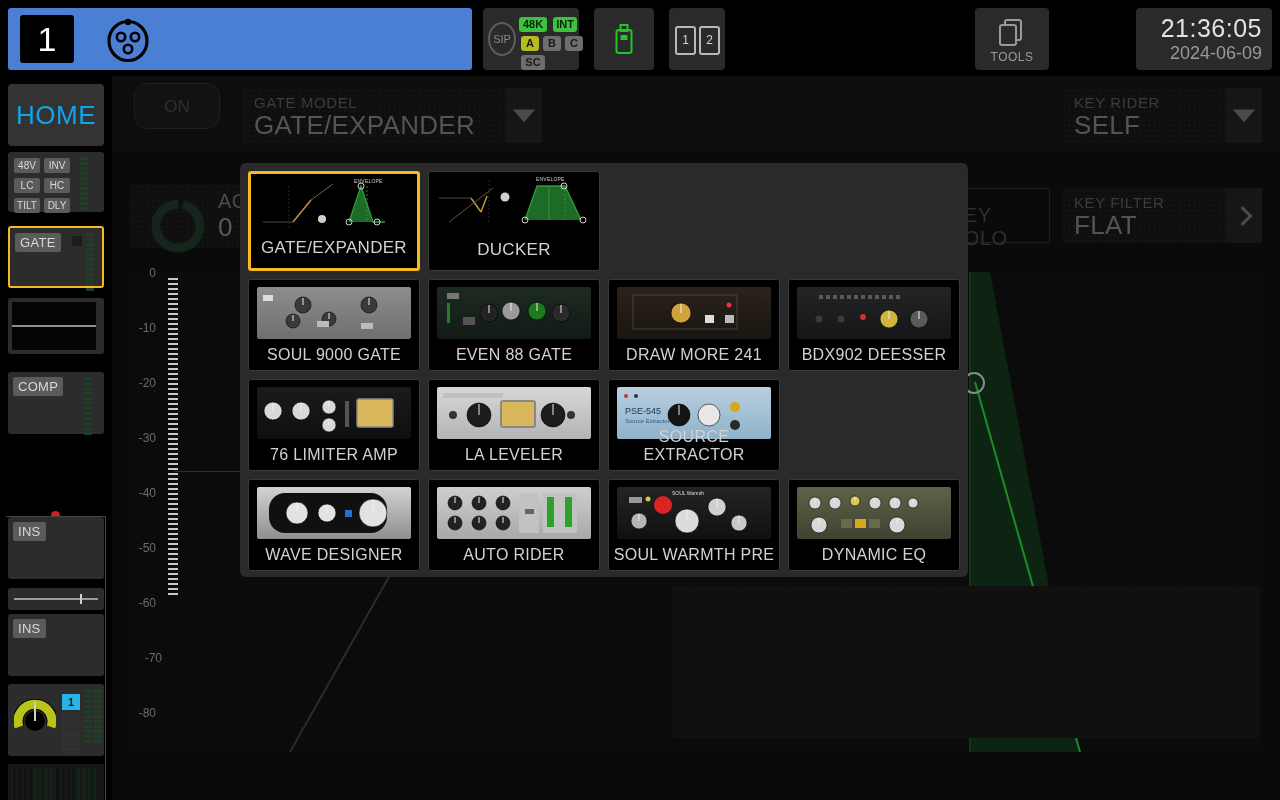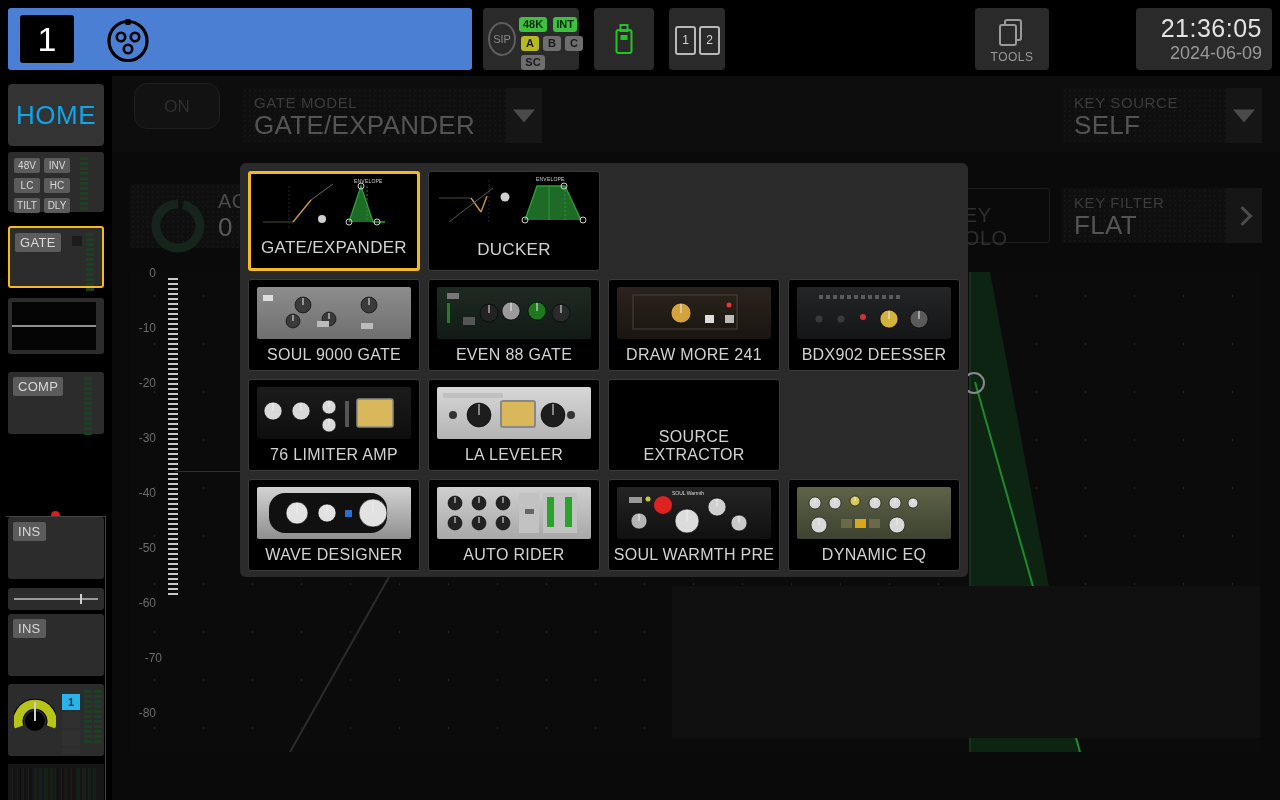--- a/index.html
+++ b/index.html
@@ -364,21 +364,21 @@
 
     <div class="field" style="left:130px;top:12px;width:300px;height:55px;">
       <div class="lbl">GATE MODEL</div>
       <div class="val">GATE/EXPANDER</div>
       <div class="caret">
           <div class="tri-down"></div>
         </div>
     </div>
 
     <div class="field" style="left:950px;top:12px;width:200px;height:55px;">
-      <div class="lbl">KEY SOURCE</div>
+      <div class="lbl">KEY RIDER</div>
       <div class="val">SELF</div>
       <div class="caret">
           <div class="tri-down"></div>
         </div>
     </div>
 
     <div class="field" style="left:950px;top:112px;width:200px;height:55px;">
       <div class="lbl">KEY FILTER</div>
       <div class="val">FLAT</div>
       <div class="caret">
@@ -636,20 +636,32 @@
               <circle cx="42" cy="28" r="12" fill="#1d1d1d" stroke="#000" stroke-width="0.6"></circle>
               <line x1="42" y1="28" x2="42" y2="17" stroke="#eee" stroke-width="1"></line>
               <rect x="64" y="14" width="34" height="26" rx="2" fill="#d8b85a" stroke="#888" stroke-width="2"></rect>
               <circle cx="116" cy="28" r="12" fill="#1d1d1d" stroke="#000" stroke-width="0.6"></circle>
               <line x1="116" y1="28" x2="116" y2="17" stroke="#eee" stroke-width="1"></line>
               <circle cx="134" cy="28" r="4" fill="#333"></circle>
             </svg></div>
           <div class="tile-name">LA LEVELER</div>
         </div>
         <div class="tile" style="left:368px;top:216px;width:172px;height:92px;">
+          <div class="thumb" style="background:linear-gradient(180deg,#b9cfe0,#8fb2ca);"><svg width="142" height="52" viewBox="0 0 142 52" preserveAspectRatio="none">
+              <circle cx="9" cy="9" r="2" fill="#c33"></circle>
+              <circle cx="19" cy="9" r="2" fill="#333"></circle>
+              <text x="8" y="27" font-size="9" fill="#14364f" font-family="Liberation Sans">PSE-545</text>
+              <text x="8" y="36" font-size="6" fill="#2a5f82" font-family="Liberation Sans">Source Extractor</text>
+              <circle cx="62" cy="28" r="11" fill="#141414" stroke="#000" stroke-width="0.6"></circle>
+              <line x1="62" y1="28" x2="62" y2="18" stroke="#eee" stroke-width="1"></line>
+              <circle cx="92" cy="28" r="11" fill="#e8e8e8" stroke="#000" stroke-width="0.6"></circle>
+              <line x1="92" y1="28" x2="92" y2="18" stroke="#eee" stroke-width="1"></line>
+              <circle cx="118" cy="20" r="5" fill="#d8a81c"></circle>
+              <circle cx="118" cy="38" r="5" fill="#2a2a2a"></circle>
+            </svg></div>
           <div class="tile-name">SOURCE EXTRACTOR</div>
         </div>
         <div class="tile" style="left:8px;top:316px;width:172px;height:92px;">
           <div class="thumb" style="background:linear-gradient(180deg,#d3d3d3,#8f8f8f);"><svg width="142" height="52" viewBox="0 0 142 52" preserveAspectRatio="none">
               <rect x="12" y="6" width="118" height="40" rx="16" fill="#101010"></rect>
               <circle cx="40" cy="26" r="11" fill="#e2e2e2" stroke="#000" stroke-width="0.6"></circle>
               <line x1="40" y1="26" x2="40" y2="16" stroke="#eee" stroke-width="1"></line>
               <circle cx="70" cy="26" r="9" fill="#e2e2e2" stroke="#000" stroke-width="0.6"></circle>
               <line x1="70" y1="26" x2="70" y2="18" stroke="#eee" stroke-width="1"></line>
               <rect x="88" y="23" width="7" height="7" fill="#2a6fd0"></rect>

